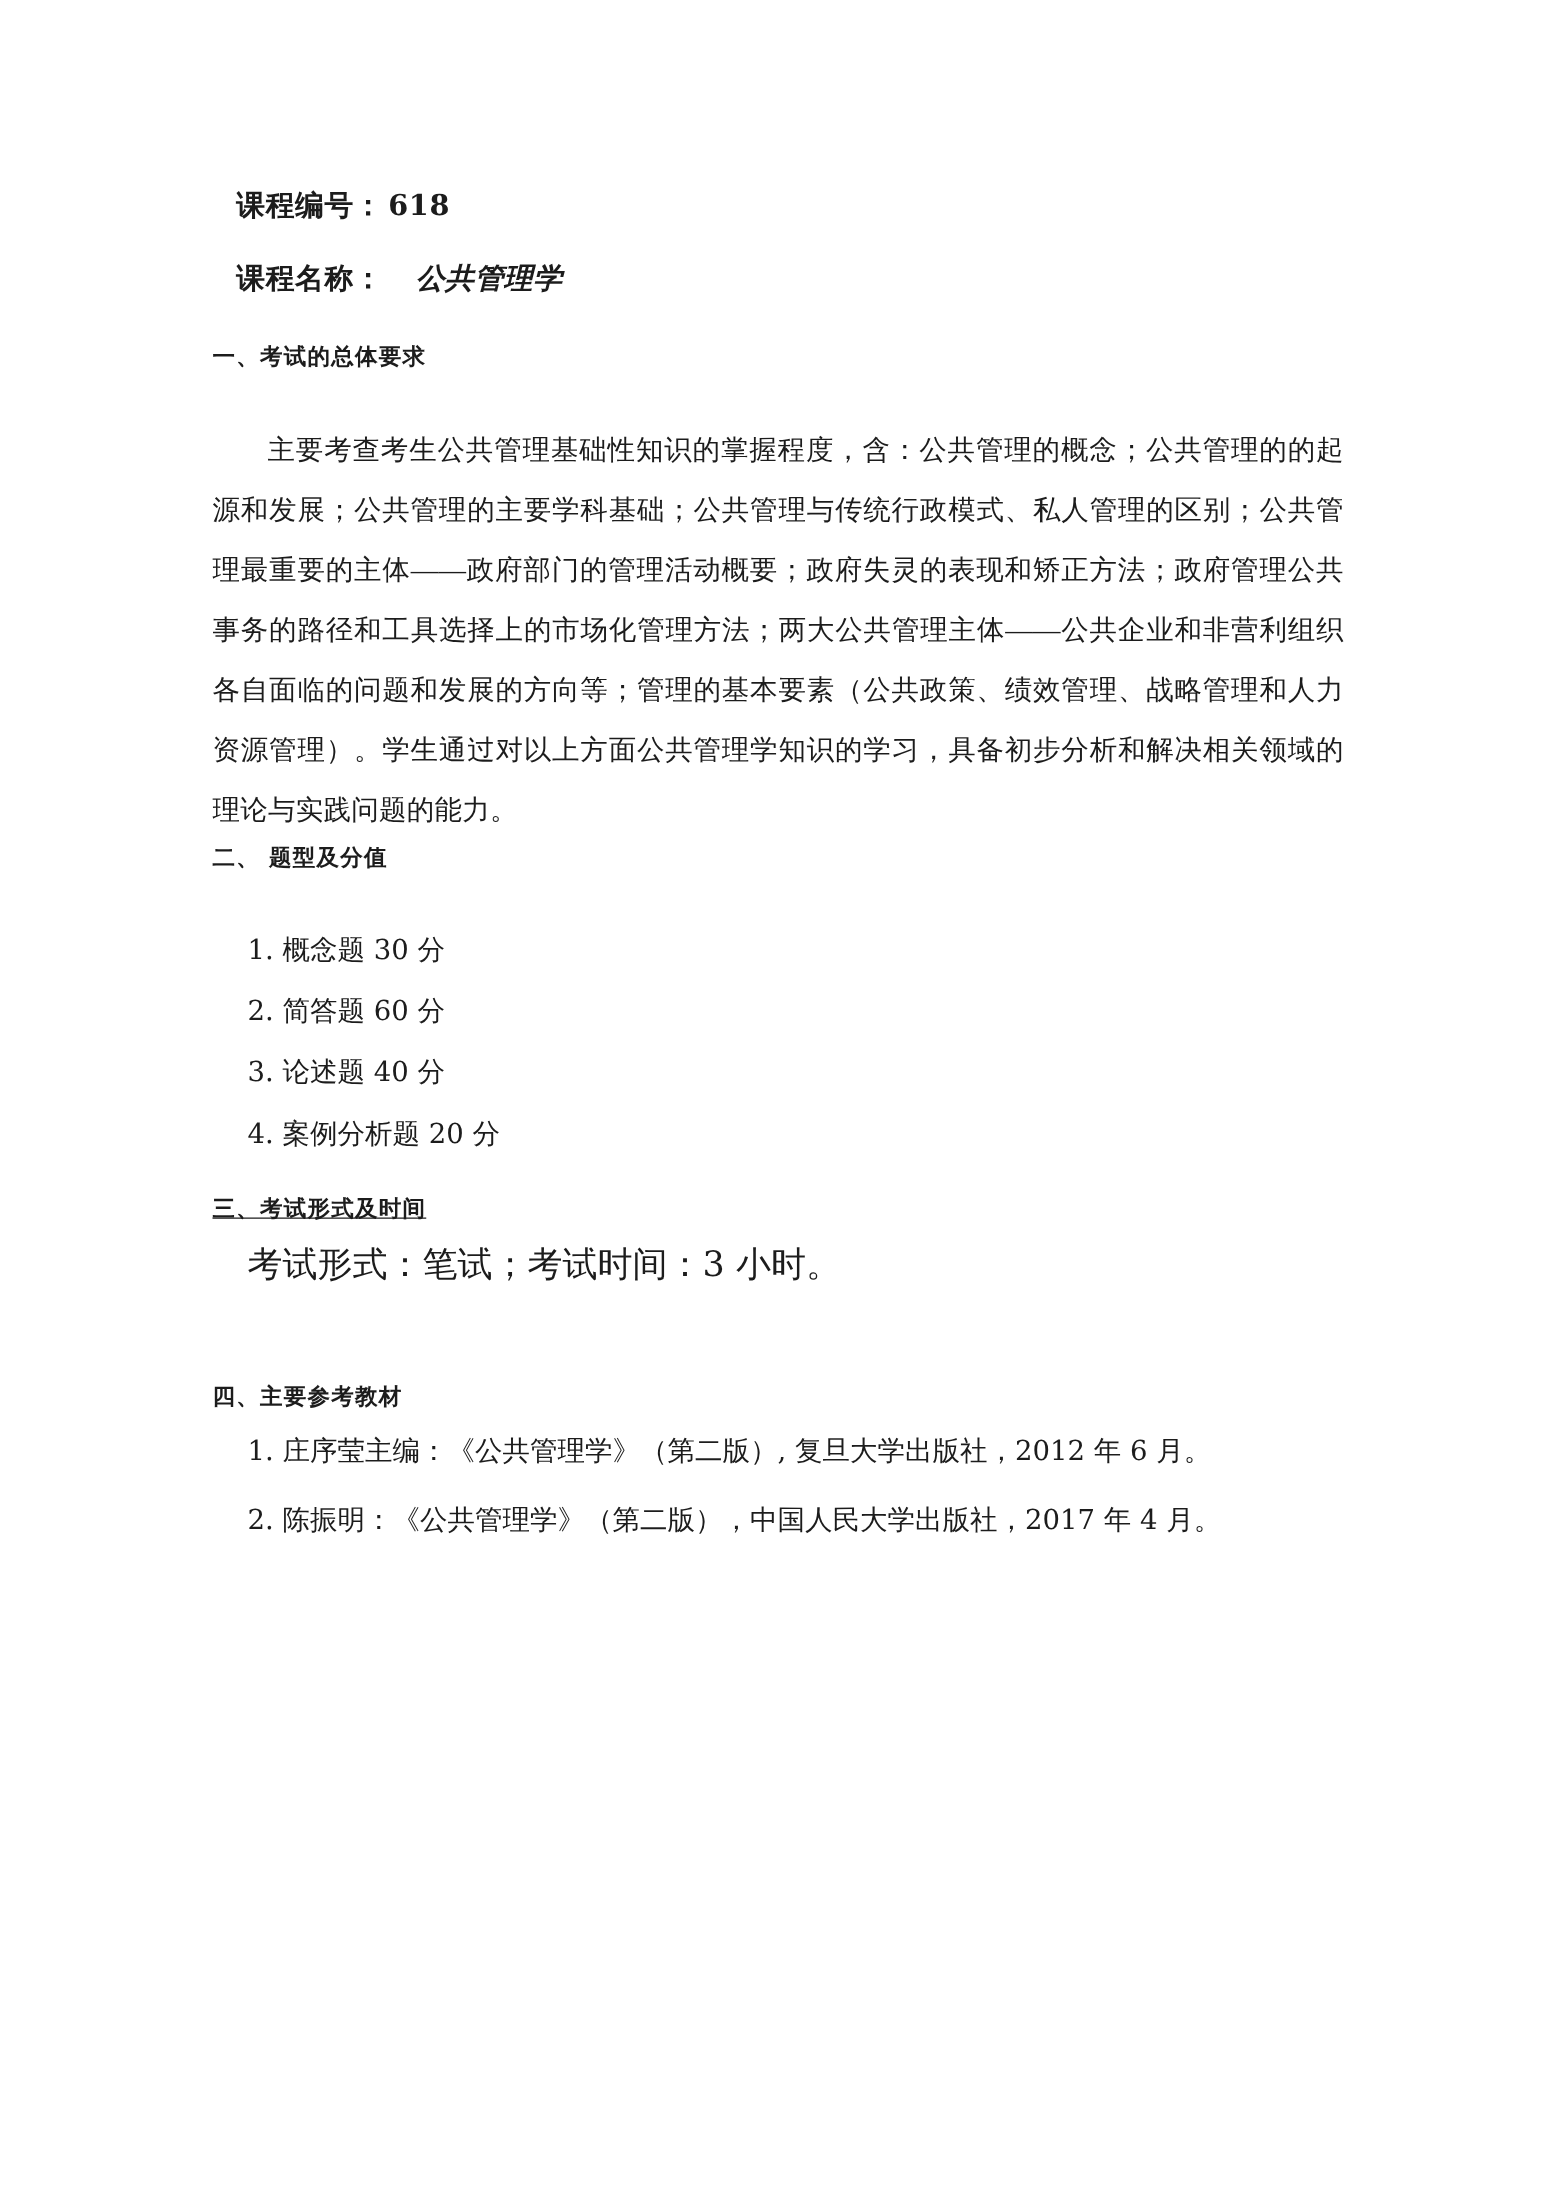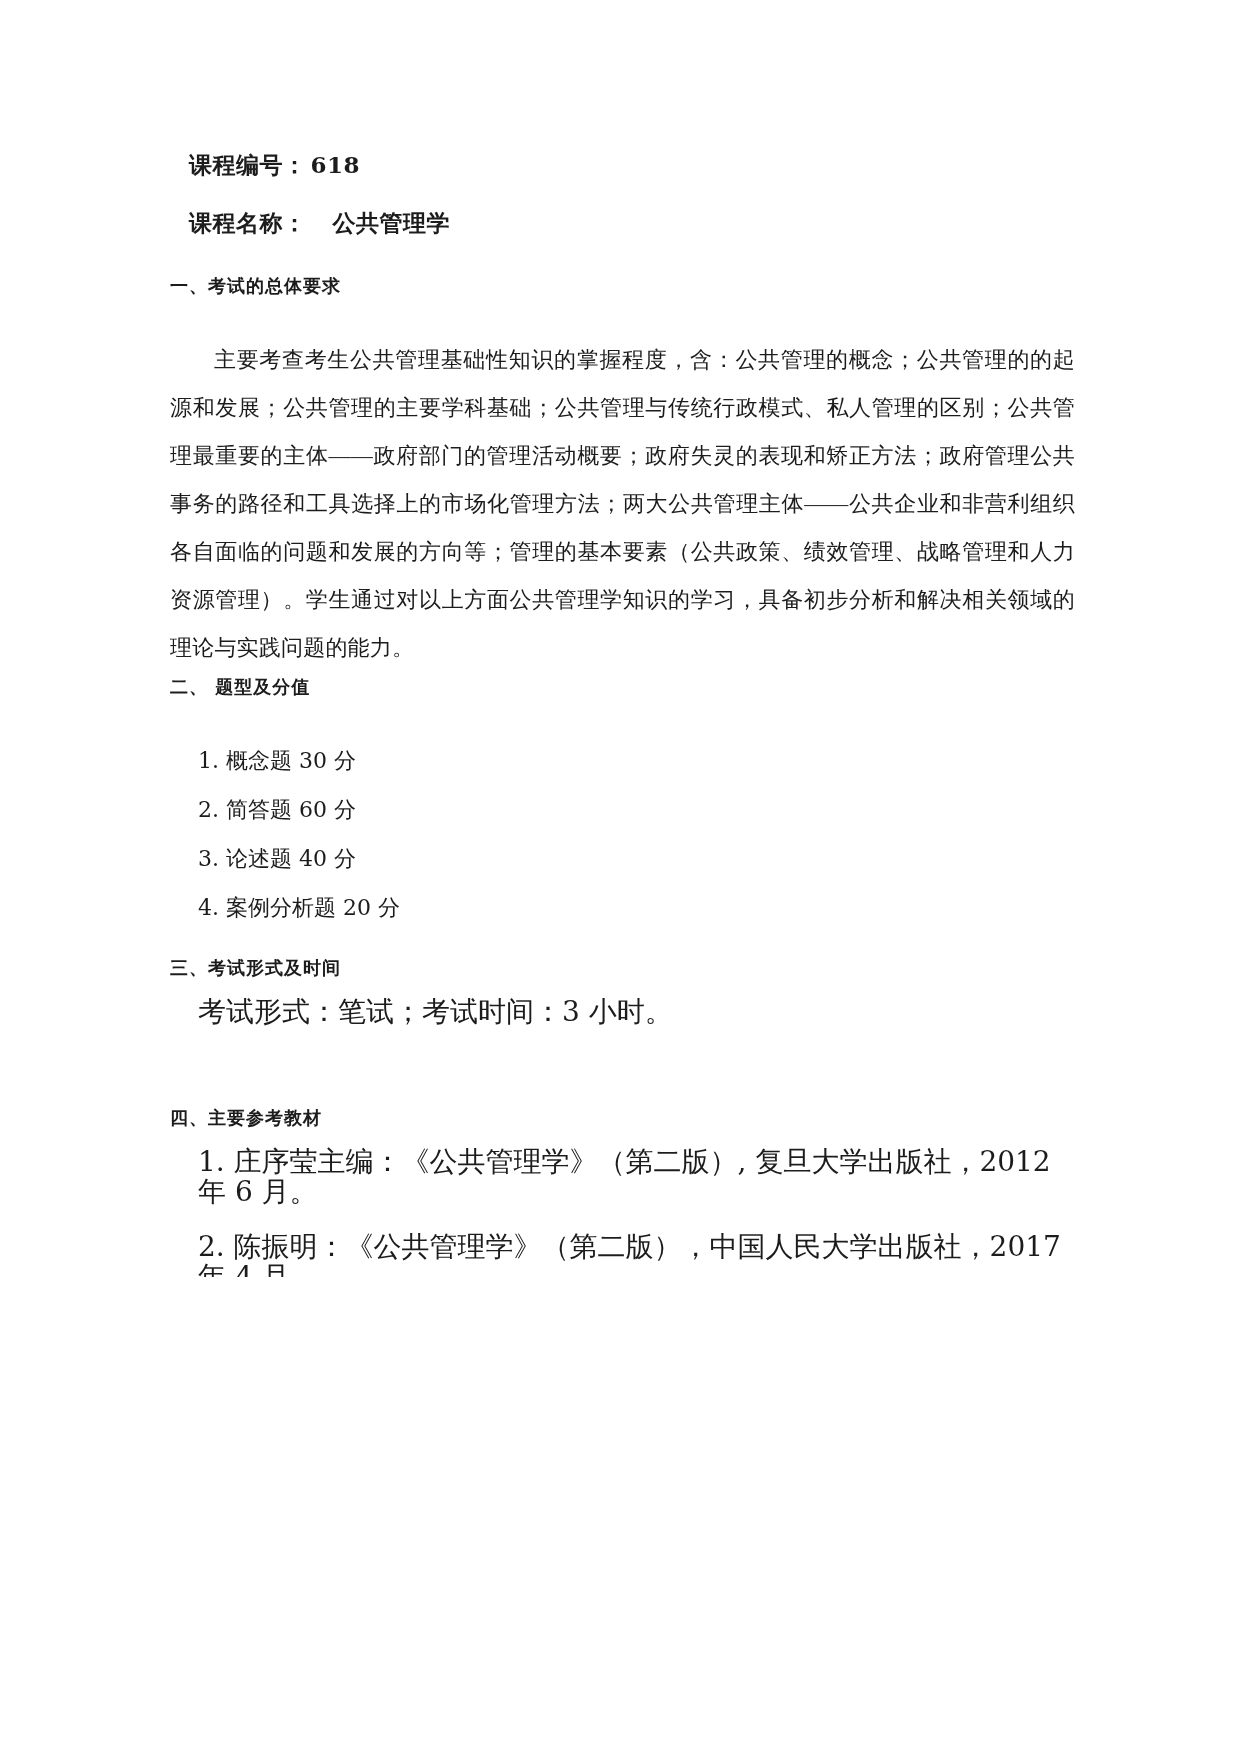--- a/index.html
+++ b/index.html
@@ -22,21 +22,21 @@
   .course-line {
     font-size: 23px;
     font-weight: 700;
     line-height: 30px;
     margin-left: 19px;
     letter-spacing: 0.5px;
   }
   .course-line.number { margin-bottom: 28px; }
   .course-line.name { margin-bottom: 33px; }
   .course-value { margin-left: 4px; font-weight: 700; }
-  .course-value.name-val { margin-left: 26px; }
+  .course-value.name-val { margin-left: 26px; font-style: italic; }
   .sec-heading {
     font-size: 18px;
     font-weight: 700;
     line-height: 30px;
     letter-spacing: 1px;
   }
   .para {
     margin-top: 35px;
     font-size: 22px;
     line-height: 48px;
@@ -46,30 +46,30 @@
     font-family: Liberation Serif, serif;
   }
   .h2 { }
   .list-item {
     font-size: 22px;
     line-height: 30px;
     padding-left: 28px;
     margin-bottom: 19px;
   }
   .list-item.first { margin-top: 44px; }
-  .h3 { margin-top: 30px; }
+  .h3 { margin-top: 30px; text-decoration: underline; }
   .plain-line {
     font-size: 28px;
     line-height: 30px;
     padding-left: 28px;
     margin-top: 14px;
   }
   .h4 { margin-top: 76px; }
   .ref-item {
-    font-size: 28px;
+    font-size: 22px;
     line-height: 30px;
     padding-left: 28px;
     margin-top: 14px;
   }
   .ref-item + .ref-item { margin-top: 25px; }
   .footer {
     position: absolute;
     top: 1626px;
     left: 0;
     width: 100%;

